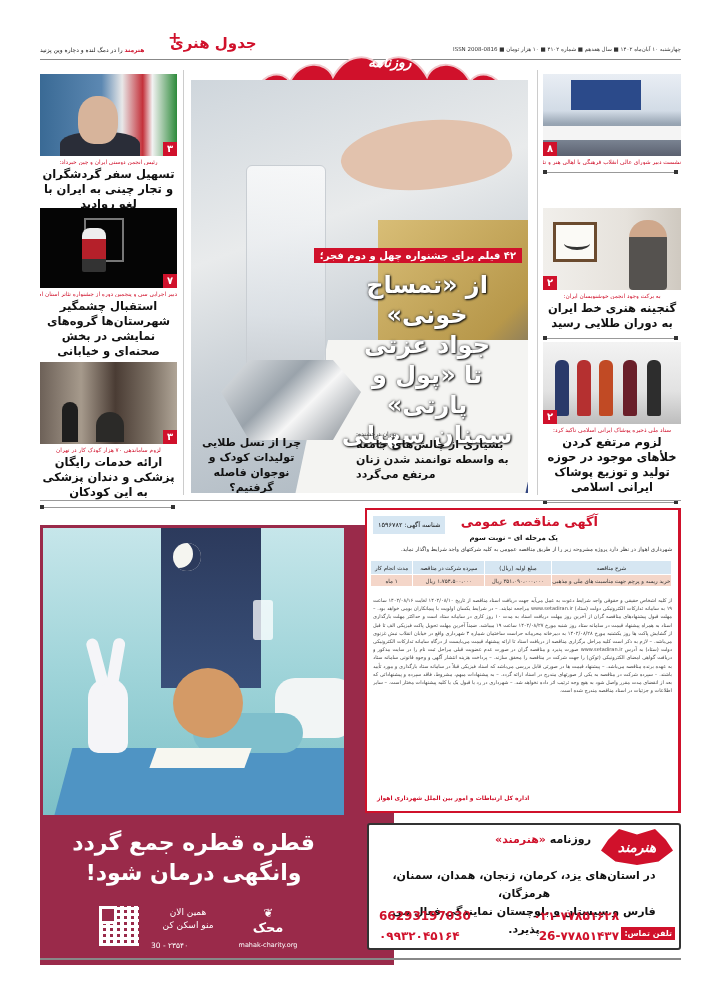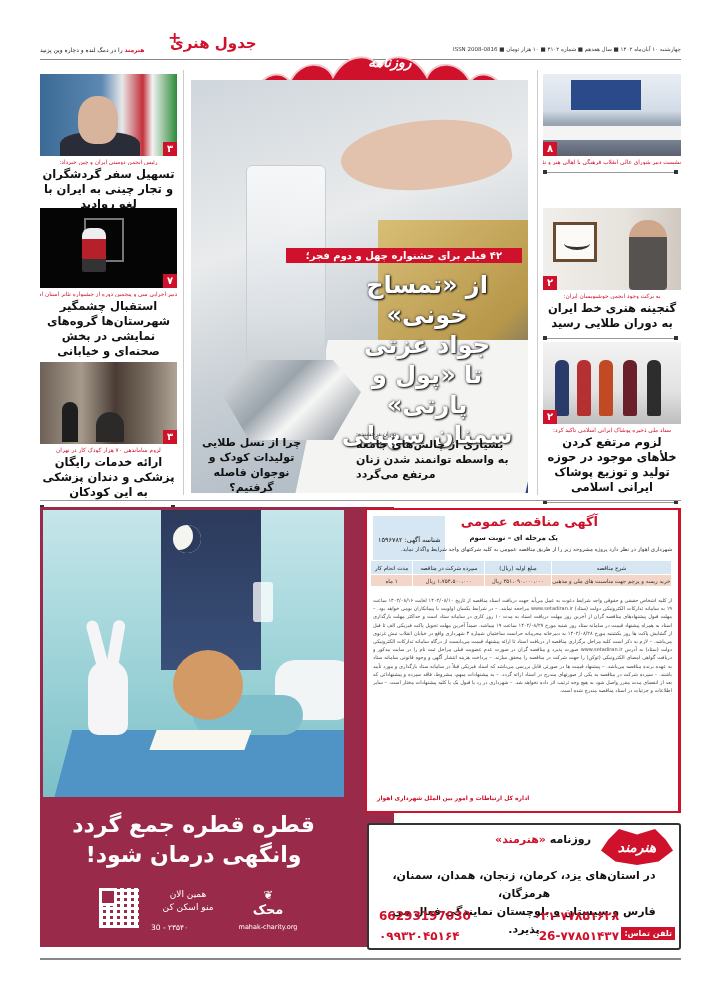--- a/index.html
+++ b/index.html
@@ -61,31 +61,31 @@
   .ph-fashion .m { position: absolute; top: 18px; width: 14px; height: 56px; border-radius: 6px 6px 2px 2px; }
 
   
   .feature { position: absolute; left: 191px; top: 80px; width: 337px; height: 413px; overflow: hidden;
              background: linear-gradient(160deg, #cfd6dc 0%, #e9ebec 35%, #c8cfd5 60%, #a6b2bc 100%); }
   .feature .gold { position: absolute; right: 0; top: 140px; width: 150px; height: 300px; background: linear-gradient(135deg, #d7b96a 0%, #b6923b 50%, #263a7a 85%); opacity: 0.9; }
   .feature .stand { position: absolute; left: 120px; top: 260px; width: 230px; height: 160px; background: #f4f4f2; transform: skewX(-12deg); }
   .feature .hand { position: absolute; left: 150px; top: 40px; width: 170px; height: 70px; background: #e2c2ad; border-radius: 40% 60% 30% 60%; transform: rotate(-10deg); }
   .feature .trophy { position: absolute; left: 55px; top: 85px; width: 80px; height: 250px; background: linear-gradient(180deg, rgba(255,255,255,.7) 0%, rgba(220,225,230,.8) 60%, rgba(190,195,200,.9) 100%); border: 1px solid #c9ced3; border-radius: 6px; }
   .feature .crystal { position: absolute; left: 30px; top: 280px; width: 140px; height: 80px; background: linear-gradient(135deg, #e8eaec, #9aa3ab 40%, #f6f6f6 60%, #7d858d); clip-path: polygon(20% 0, 80% 0, 100% 40%, 80% 100%, 20% 100%, 0 40%); }
-  .feature .kicker-bar { position: absolute; right: 6px; top: 168px; background: #d0112b; color: #fff; font-size: 10px; font-weight: bold; padding: 2px 20px; white-space: nowrap; }
+  .feature .kicker-bar { position: absolute; right: 6px; top: 168px; background: #d0112b; color: #fff; font-size: 10px; font-weight: bold; padding: 2px 6px; white-space: nowrap; }
   .feature .main-head { position: absolute; right: 6px; top: 190px; width: 190px; text-align: center; color: #fff; font-size: 24px; font-weight: bold; line-height: 30px; text-shadow: 0 0 3px #333, 1px 1px 2px #000; }
   .feature .sub-right { position: absolute; right: 12px; top: 350px; width: 160px; text-align: left; color: #111; }
   .feature .sub-right .k { font-size: 6px; color: #333; }
   .feature .sub-right .h { font-size: 11px; font-weight: bold; line-height: 15px; }
   .feature .sub-left { position: absolute; left: 8px; top: 355px; width: 105px; text-align: center; color: #111; font-size: 11px; font-weight: bold; line-height: 15px; }
 
   .hrule { position: absolute; left: 40px; top: 500px; width: 641px; height: 1px; background: #999; }
 
   
-  .mahak { position: absolute; left: 40px; top: 507px; width: 354px; height: 440px; background: #9a2a4a; border: 3px solid #9a2a4a; }
+  .mahak { position: absolute; left: 40px; top: 525px; width: 354px; height: 440px; background: #9a2a4a; border: 3px solid #9a2a4a; }
   .mahak .illus { position: absolute; left: 0; top: 0; width: 301px; height: 287px; background: linear-gradient(180deg, #c6e6ea 0%, #9fd4d9 50%, #7cc0c7 100%); overflow: hidden; }
   .mahak .window { position: absolute; left: 118px; top: 0; width: 100px; height: 160px; background: linear-gradient(180deg, #2c3a5c, #39507a); }
   .mahak .moon { position: absolute; left: 130px; top: 15px; width: 28px; height: 28px; border-radius: 50%; background: #f5f5f0; box-shadow: inset -8px -3px 0 0 #2c3a5c; }
   .mahak .bed { position: absolute; left: 20px; top: 220px; width: 290px; height: 70px; background: #4f94c4; transform: skewX(-15deg); }
   .mahak .pillow { position: absolute; left: 232px; top: 150px; width: 80px; height: 60px; background: #f2f5f5; border-radius: 20px; }
   .mahak .kid { position: absolute; left: 130px; top: 140px; width: 70px; height: 70px; border-radius: 50%; background: #d49a66; }
   .mahak .body { position: absolute; left: 150px; top: 185px; width: 110px; height: 40px; background: #7fbfcc; border-radius: 20px; }
   .mahak .book { position: absolute; left: 110px; top: 220px; width: 95px; height: 20px; background: #f7f7f0; transform: skewX(-20deg); }
   .mahak .rabbit { position: absolute; left: 45px; top: 150px; width: 40px; height: 75px; background: #f5f5f8; border-radius: 20px 20px 10px 10px; }
   .mahak .rabbit::before, .mahak .rabbit::after { content: ""; position: absolute; top: -40px; width: 12px; height: 48px; background: #f5f5f8; border-radius: 8px; }
@@ -101,21 +101,21 @@
   .mahak .scan { position: absolute; left: 110px; top: 0; width: 70px; text-align: center; color: #fff; font-size: 9px; line-height: 13px; }
   .mahak .phone { position: absolute; left: 108px; top: 35px; color: #fff; font-size: 7.5px; white-space: nowrap; direction: ltr; }
   .mahak .brand { position: absolute; left: 184px; top: 0; width: 82px; text-align: center; color: #fff; }
   .mahak .brand .logo { font-size: 12px; }
   .mahak .brand .name { font-size: 13px; font-weight: bold; }
   .mahak .brand .site { font-size: 6.5px; direction: ltr; margin-top: 6px; white-space: nowrap; }
 
   
   .tender { position: absolute; left: 365px; top: 508px; width: 316px; height: 305px; border: 2px solid #d0112b; border-right-width: 3px; background: #fff; padding: 6px 6px 0 6px; }
   .tender .title { position: absolute; right: 80px; top: 4px; font-size: 13px; font-weight: bold; color: #d0112b; white-space: nowrap; }
-  .tender .adno { position: absolute; left: 6px; top: 6px; background: #d6e6f2; font-size: 6.5px; padding: 20px 5px; white-space: nowrap; }
+  .tender .adno { position: absolute; left: 6px; top: 6px; background: #d6e6f2; font-size: 6.5px; padding: 5px 5px; white-space: nowrap; }
   .tender .sub { position: absolute; right: 120px; top: 24px; font-size: 7px; font-weight: bold; white-space: nowrap; }
   .tender .intro { position: absolute; right: 6px; left: 6px; top: 36px; font-size: 5.5px; color: #333; white-space: nowrap; overflow: hidden; }
   .tender table { position: absolute; left: 6px; right: 6px; top: 50px; width: 302px; border-collapse: collapse; font-size: 5.5px; }
   .tender th { background: #d6e6f2; border: 1px solid #fff; height: 14px; font-weight: normal; color: #222; }
   .tender td { background: #f4d6c9; border: 1px solid #fff; height: 12px; text-align: center; color: #333; white-space: nowrap; }
   .tender .body { position: absolute; left: 6px; right: 6px; top: 86px; height: 195px; overflow: hidden; font-size: 5px; line-height: 8.2px; color: #444; text-align: justify; }
   .tender .sign { position: absolute; left: 10px; top: 284px; font-size: 6px; font-weight: bold; color: #d0112b; white-space: nowrap; }
 
   
   .repad { position: absolute; left: 367px; top: 823px; width: 314px; height: 127px; border: 2px solid #333; border-radius: 3px; background: #fff; }

